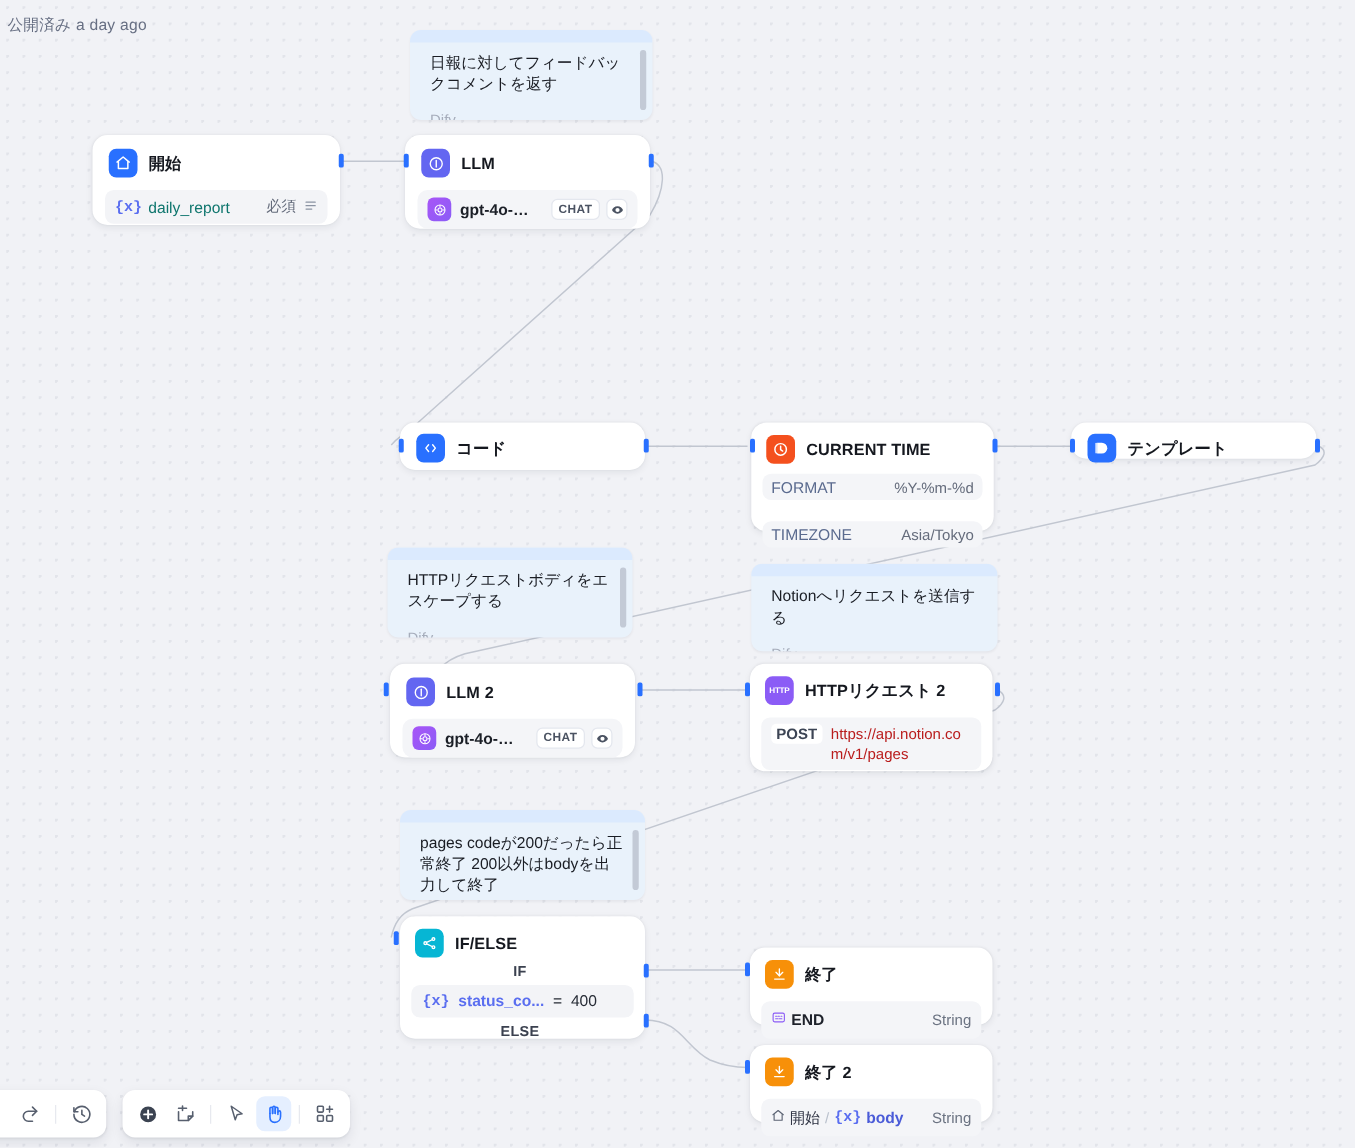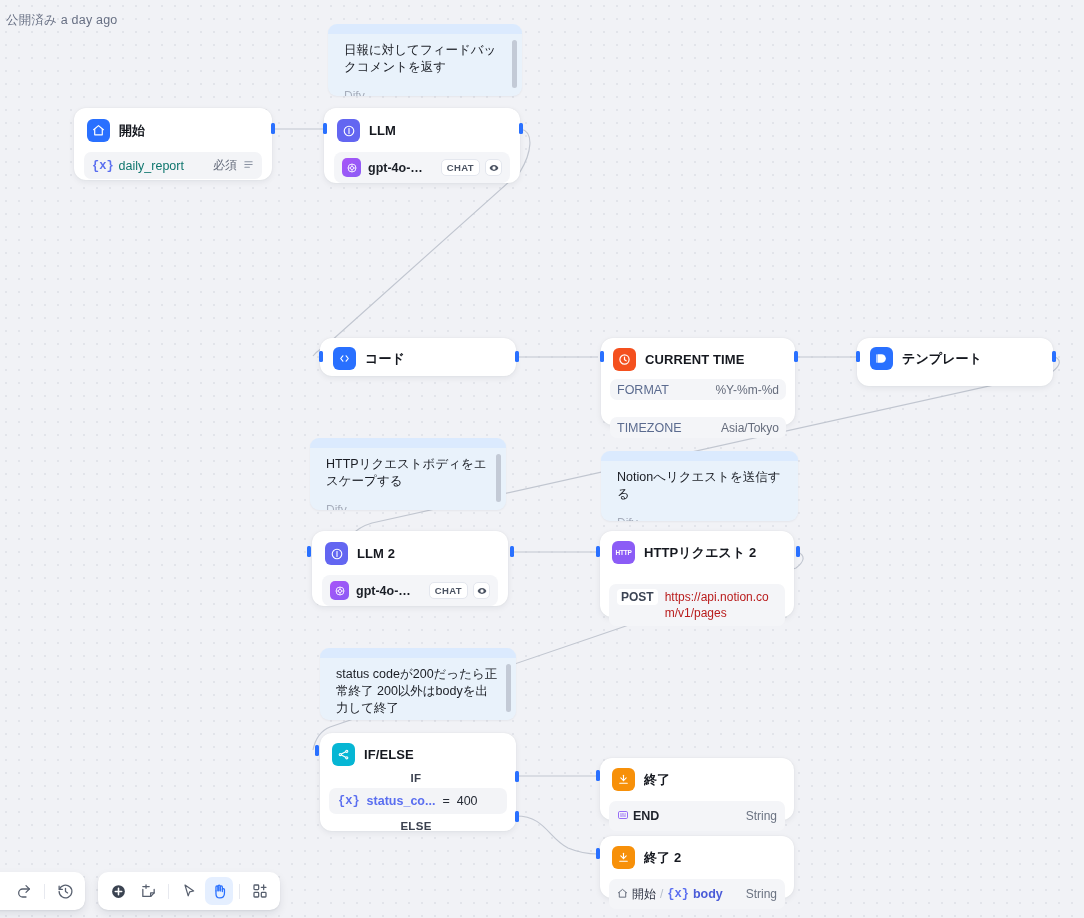--- a/index.html
+++ b/index.html
@@ -164,21 +164,21 @@
   .eye-chip {
     width: 17px; height: 17px; border-radius: 5px;
     background: #ffffff; border: 1px solid #e4e7ee;
     display: flex; align-items: center; justify-content: center;
   }
 
   
   .http-row {
     display: flex; align-items: flex-start; gap: 7px;
     background: #f4f5f8; border-radius: 7px;
-    margin-top: 18px; padding: 5px 8px;
+    margin-top: 8px; padding: 5px 8px;
   }
   .method {
     font-size: 12px; font-weight: bold; color: #3c4454;
     background: #ffffff; border-radius: 4px;
     padding: 1px 4px; flex: 0 0 auto;
   }
   .url { font-size: 12px; color: #b91c1c; line-height: 16px; word-break: break-all; }
 
   
   .cond-label {
@@ -289,21 +289,21 @@
   </div>
 
   <div class="note" style="left:601px; top:451px; width:197px; height:70px;">
     <div class="note-strip"></div>
     <div class="note-text">Notionへリクエストを送信する</div>
     <div class="note-author">Dify</div>
   </div>
 
   <div class="note" style="left:320px; top:648px; width:196px; height:72px;">
     <div class="note-strip"></div>
-    <div class="note-text">status codeが200だったら正常終了 200以外はbodyを出力して終了</div>
+    <div class="note-text">pages codeが200だったら正常終了 200以外はbodyを出力して終了</div>
 
     <div class="note-scroll"></div>
   </div>
 
   <div class="node" style="left:74px; top:108px; width:198px; height:72px;">
     <div class="node-head">
       <span class="node-icon" style="background:#2970ff">
         <svg width="13" height="13" viewBox="0 0 24 24" fill="none" stroke="#fff" stroke-width="2.2" stroke-linecap="round" stroke-linejoin="round">
           <path d="M3 10.5 12 3l9 7.5"></path>
             <path d="M5 10v10h14V10"></path>
@@ -392,21 +392,21 @@
     <div class="row plain" style="margin-top:17px; padding:3px 7px; min-height:21px;">
       <span class="rowlabel key">TIMEZONE</span>
       <span class="row-right">
           <span>Asia/Tokyo</span>
         </span>
     </div>
   </div>
   <div class="handle" style="left:600px; top:351px;"></div>
   <div class="handle" style="left:794px; top:351px;"></div>
 
-  <div class="node" style="left:857px; top:338px; width:196px; height:48px; padding-top:7px;">
+  <div class="node" style="left:857px; top:338px; width:196px; height:29px; padding-top:7px;">
     <div class="node-head">
       <span class="node-icon" style="background:#2970ff">
         <svg width="13" height="13" viewBox="0 0 24 24" fill="#fff">
           <path d="M5 4h7a8 8 0 010 16H5z"></path>
             <rect x="2.5" y="4" width="2" height="16" rx="1"></rect>
         </svg>
       </span>
       <span class="node-title">テンプレート</span>
     </div>
   </div>

